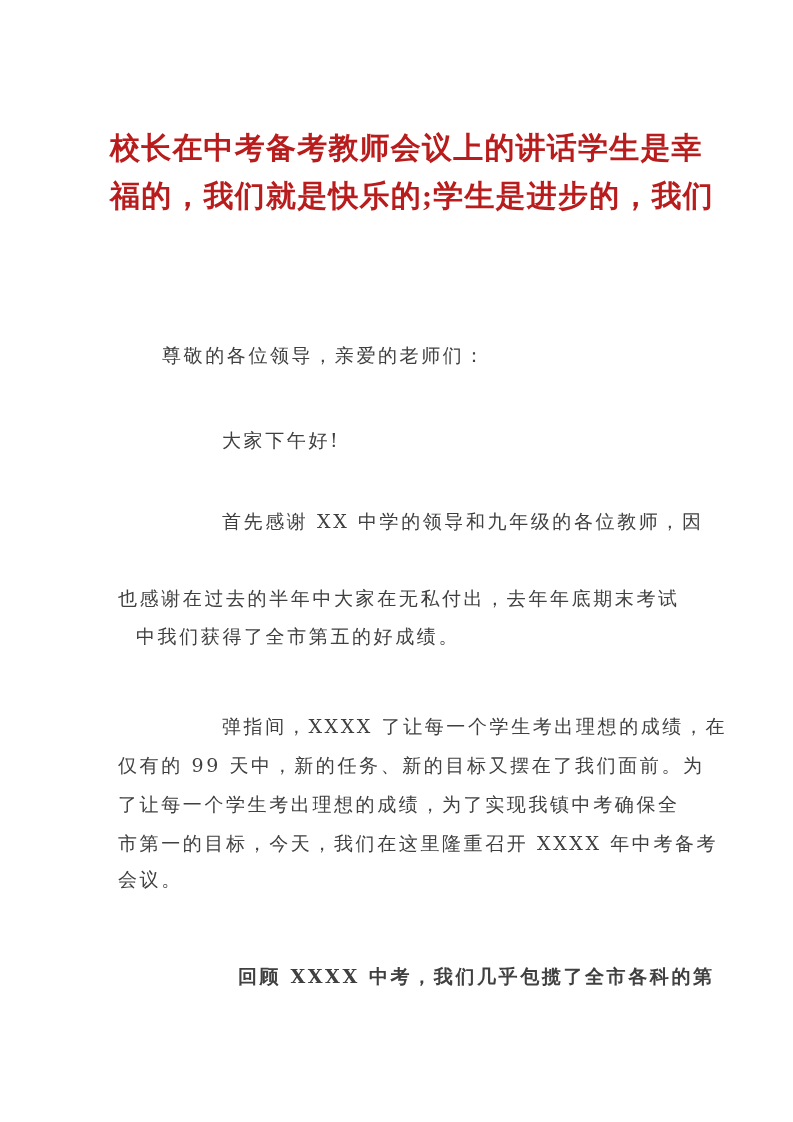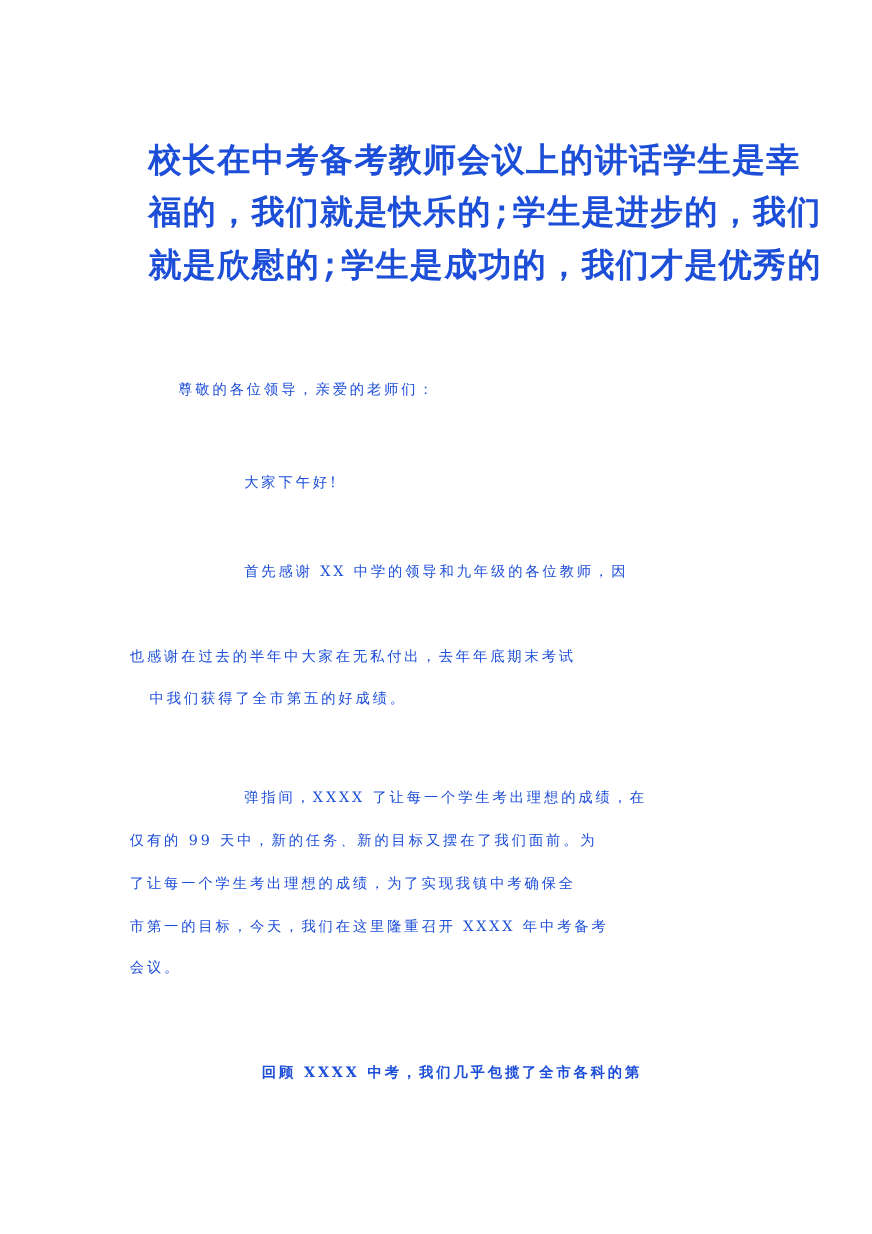--- a/index.html
+++ b/index.html
@@ -2,41 +2,40 @@
 <html><head>
   <meta charset="utf-8">
   <style>
     html, body { margin: 0; padding: 0; background: #ffffff; }
     body {
       width: 793px; height: 1122px; position: relative; overflow: hidden;
       font-family: "DejaVu Serif", "Liberation Serif", serif; color: #111;
     }
     .page { position: absolute; left: 0; top: 0; width: 793px; height: 1122px; background: #fff; }
     .title {
-      position: absolute; left: 135px; top: 124px; width: 572px;
+      position: absolute; left: 110px; top: 124px; width: 572px;
       font-size: 30px; line-height: 48px; letter-spacing: 1.2px;
-      font-weight: bold; color: #1d4ed8;
-      font-family: Liberation Mono, monospace;
+      font-weight: bold; color: #b91c1c;
+      font-family: Liberation Serif, serif;
     }
     .title .tl { display: block; white-space: nowrap; }
     .line {
       position: absolute; white-space: nowrap;
-      font-size: 13px; line-height: 24px; color: #1d4ed8;
+      font-size: 19px; line-height: 24px; color: #404040;
       letter-spacing: 2.6px;
     }
   </style>
 </head>
 <body>
 
 <div class="page">
 
   <div class="title">
     <span class="tl">校长在中考备考教师会议上的讲话学生是幸</span>
     <span class="tl">福的，我们就是快乐的;学生是进步的，我们</span>
-    <span class="tl">就是欣慰的;学生是成功的，我们才是优秀的</span>
   </div>
 
   <div class="line" style="left:162px; top:343px;">尊敬的各位领导，亲爱的老师们：</div>
 
   <div class="line" style="left:222px; top:428px;">大家下午好!</div>
 
   <div class="line" style="left:222px; top:509px;">首先感谢 XX 中学的领导和九年级的各位教师，因</div>
   <div class="line" style="left:118px; top:586px;text-align:center;">也感谢在过去的半年中大家在无私付出，去年年底期末考试</div>
   <div class="line" style="left:136px; top:624px;">中我们获得了全市第五的好成绩。</div>
 

